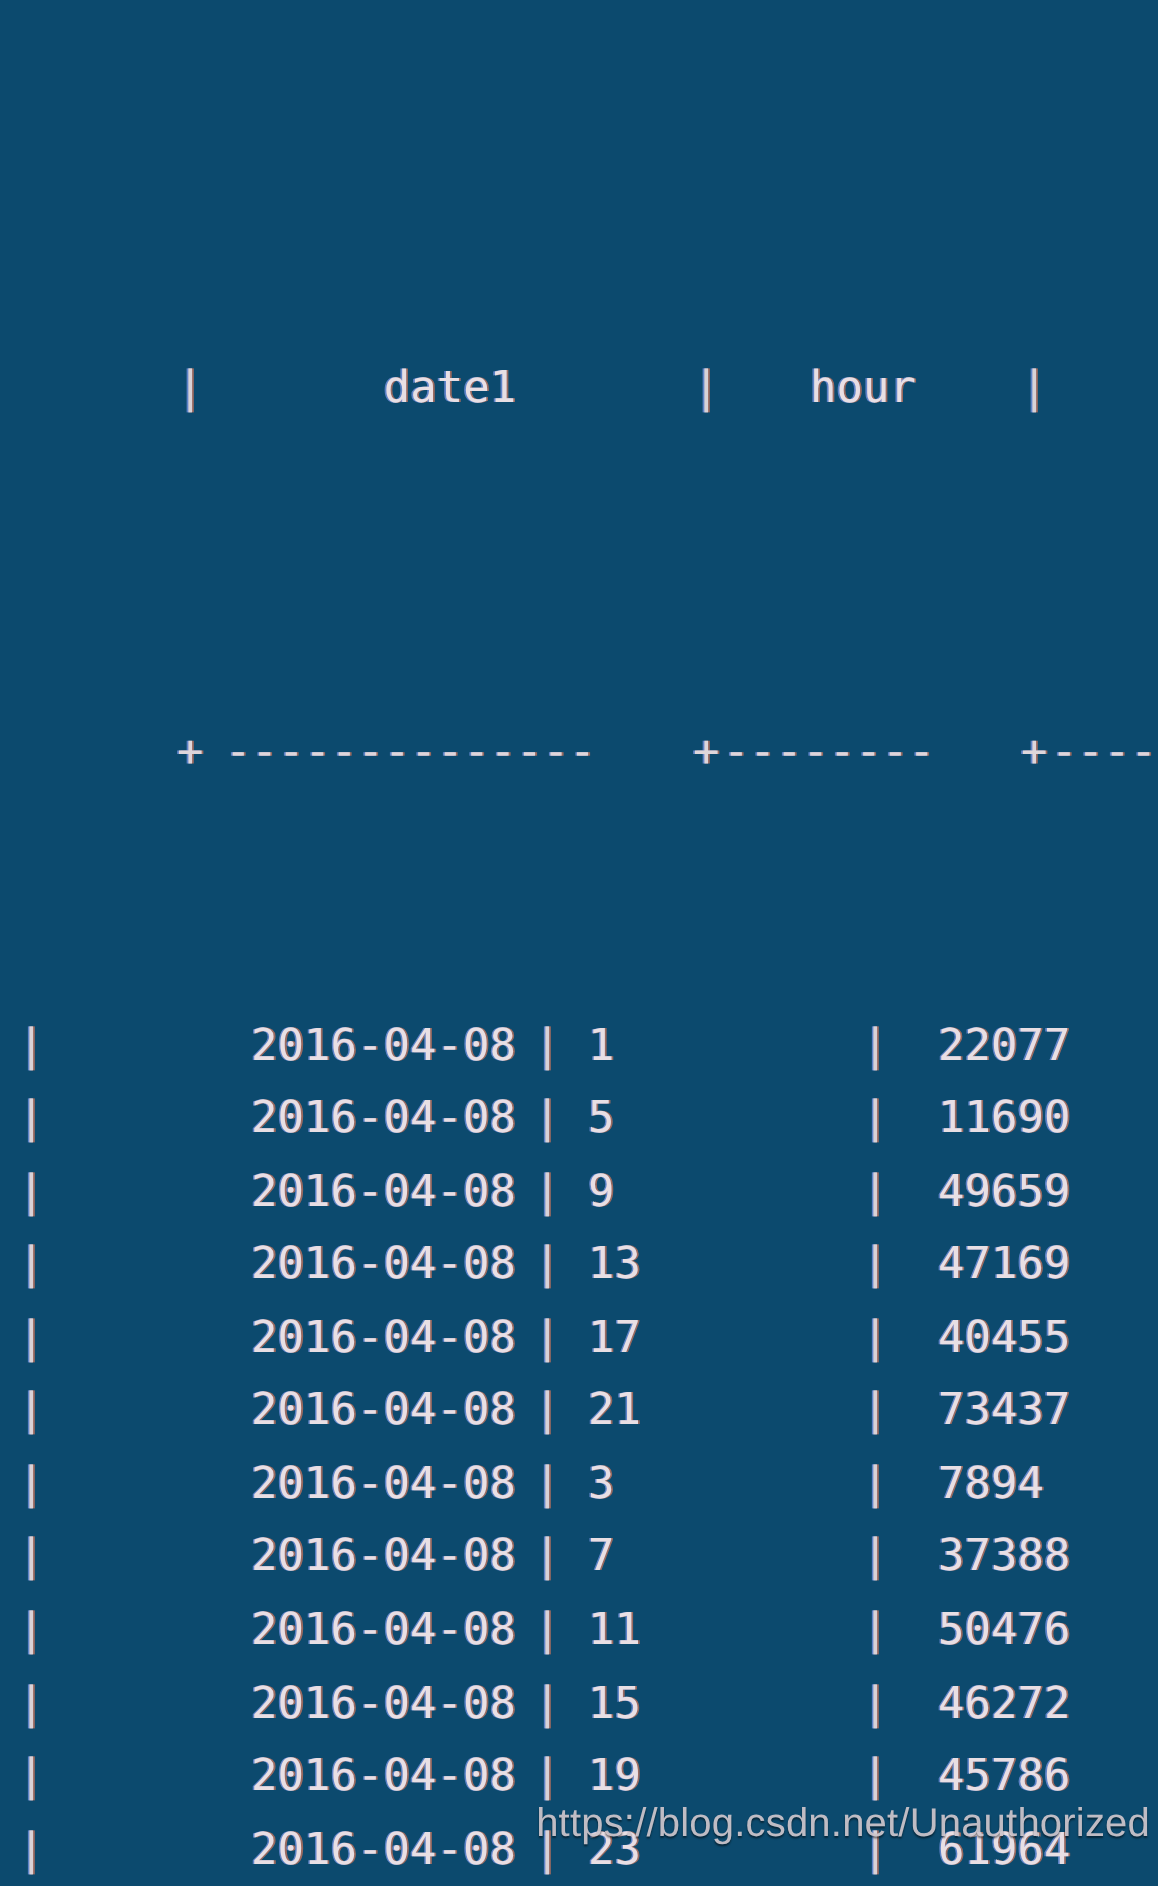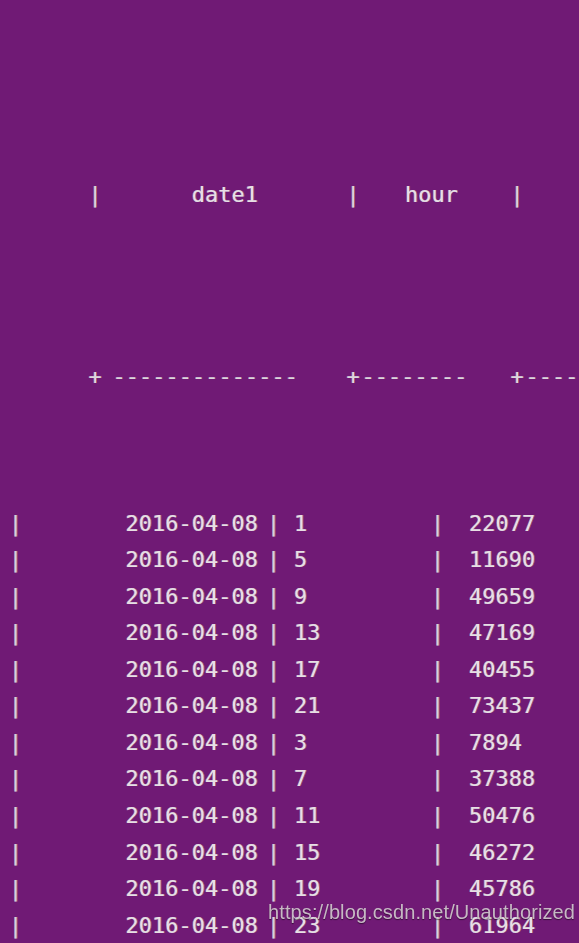--- a/index.html
+++ b/index.html
@@ -6,21 +6,21 @@
   html, body {
     margin: 0;
     padding: 0;
     background: #300a1e;
   }
 
   #screen {
     position: relative;
     width: 579px;
     height: 943px;
-    background: #701a75;
+    background: #0c4a6e;
     overflow: hidden;
     font-family: "DejaVu Sans Mono", "Liberation Mono", monospace;
   }
 
   
   #terminal {
     position: absolute;
     left: 0;
     top: -6px;
     width: 579px;

